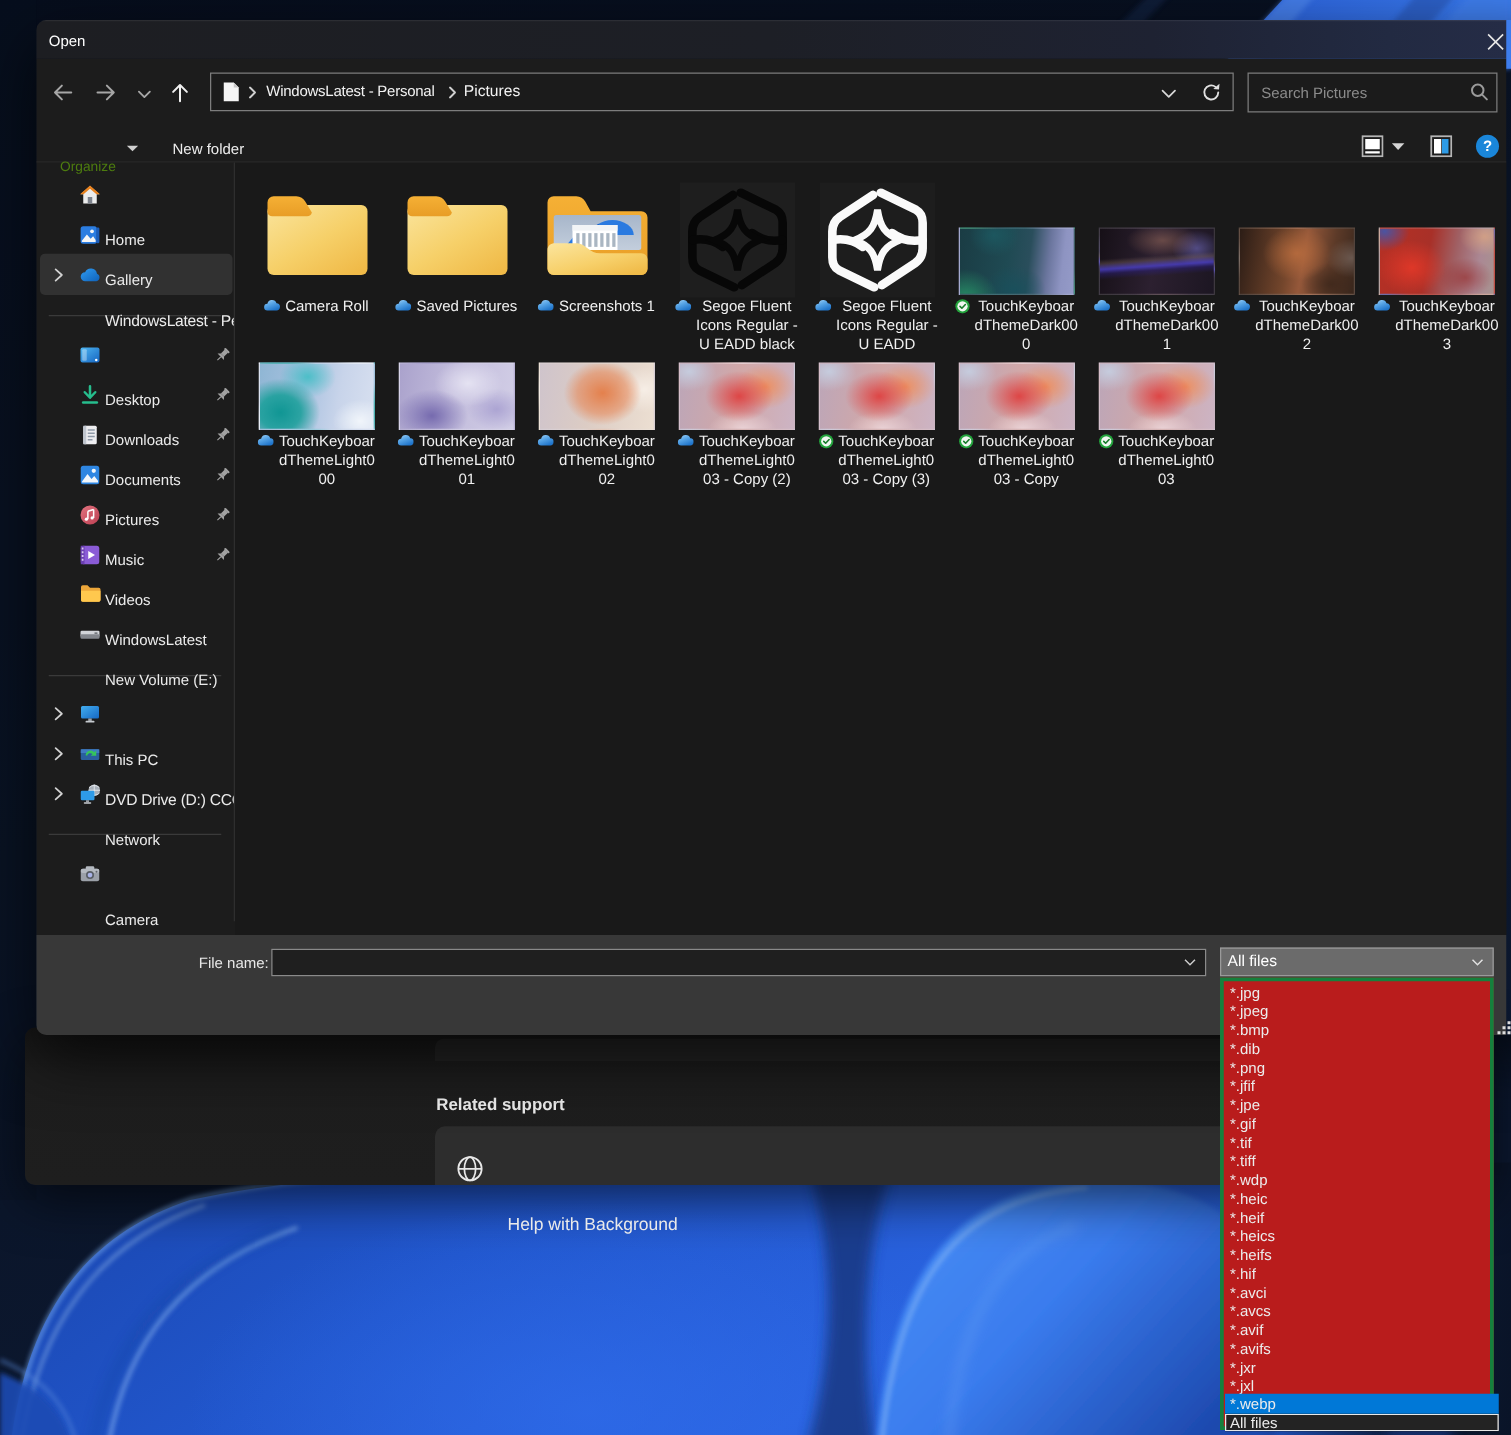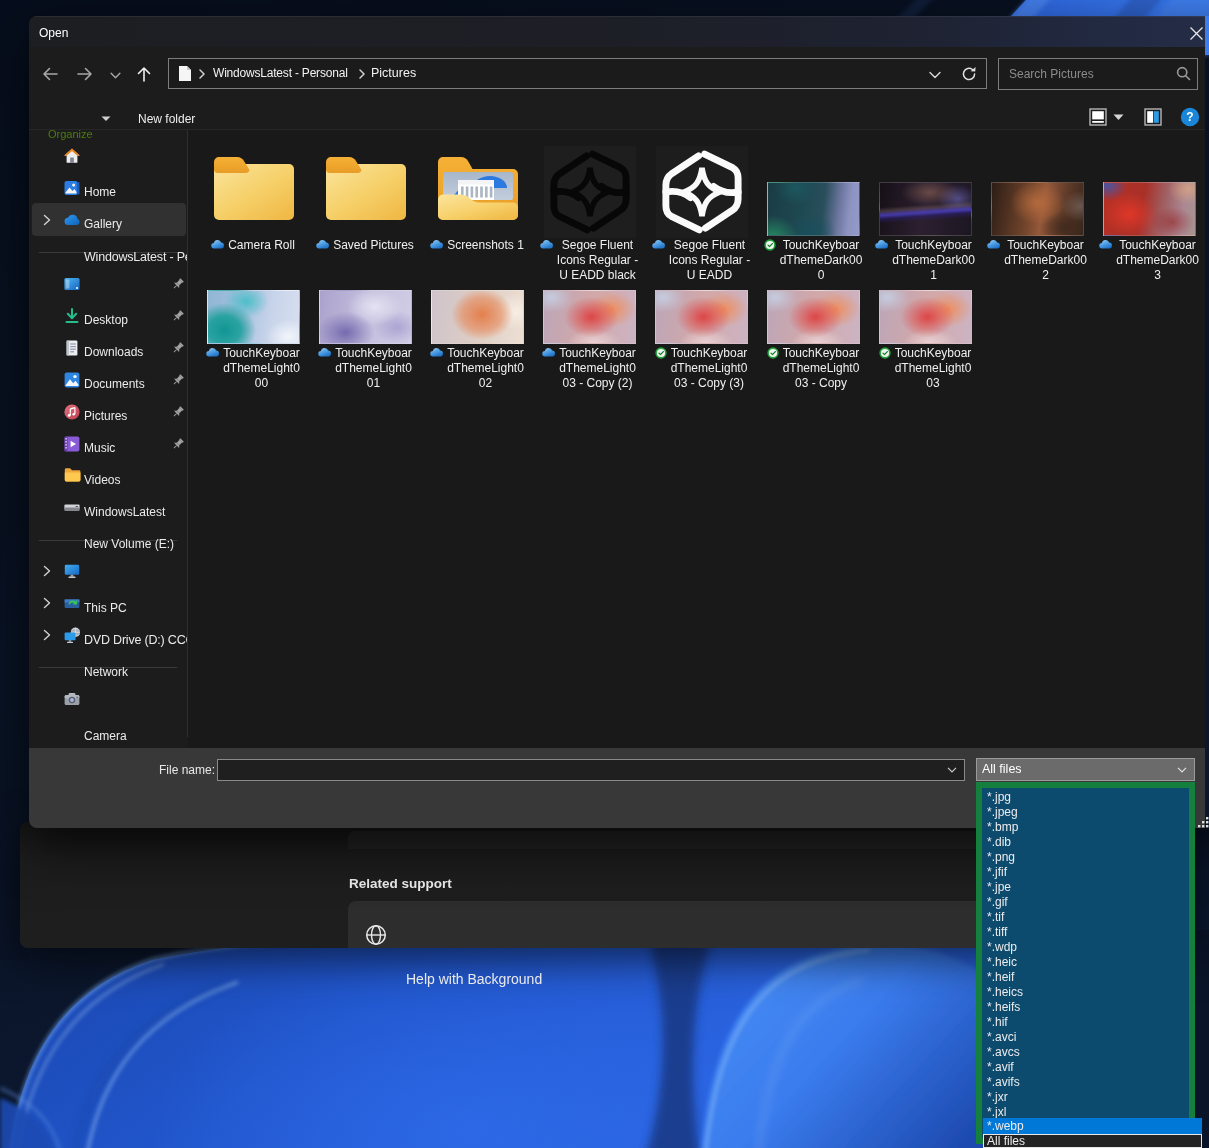--- a/index.html
+++ b/index.html
@@ -81,22 +81,22 @@
        radial-gradient(50% 45% at 55% 100%, rgba(240,220,224,0.8) 0%, rgba(240,220,224,0) 60%),
        linear-gradient(100deg, #bca6b8 0%, #d2a8a8 50%, #ccb4c4 100%);}
   .lblrow{position:absolute;width:112px;display:flex;justify-content:center;}
   .lblrow svg{flex:0 0 auto;margin-right:4px;margin-top:1px;}
   
   .lbl{color:#f0f0f0;font-size:12px;line-height:15px;text-align:center;}
   
   #fninput{left:188px;top:743px;width:746px;height:20px;border:1px solid #8a8a8a;background:#1f1f1f;}
   #combo{left:947px;top:742px;width:217px;height:21px;background:#6b6b6b;border:1px solid #9a9a9a;}
   
-  #droplist{left:976px;top:782px;width:219px;height:362px;background:#0c4a6e;
-            border:6px solid #15803d;box-sizing:border-box;z-index:30;}
+  #droplist{left:976px;top:782px;width:219px;height:362px;background:#b91c1c;
+            border:3px solid #15803d;box-sizing:border-box;z-index:30;}
   .dd-item{position:absolute;left:1px;width:215px;height:15px;color:#ececec;font-size:12px;
            padding-left:4px;line-height:15px;}
 </style>
 </head>
 <body>
 <div id="page">
   <svg id="wall" class="abs" width="1209" height="1148" viewBox="0 0 1209 1148">
     <defs>
       <linearGradient id="wbase" x1="0" y1="0" x2="0.3" y2="1">
         <stop offset="0" stop-color="#060d1c"></stop>

